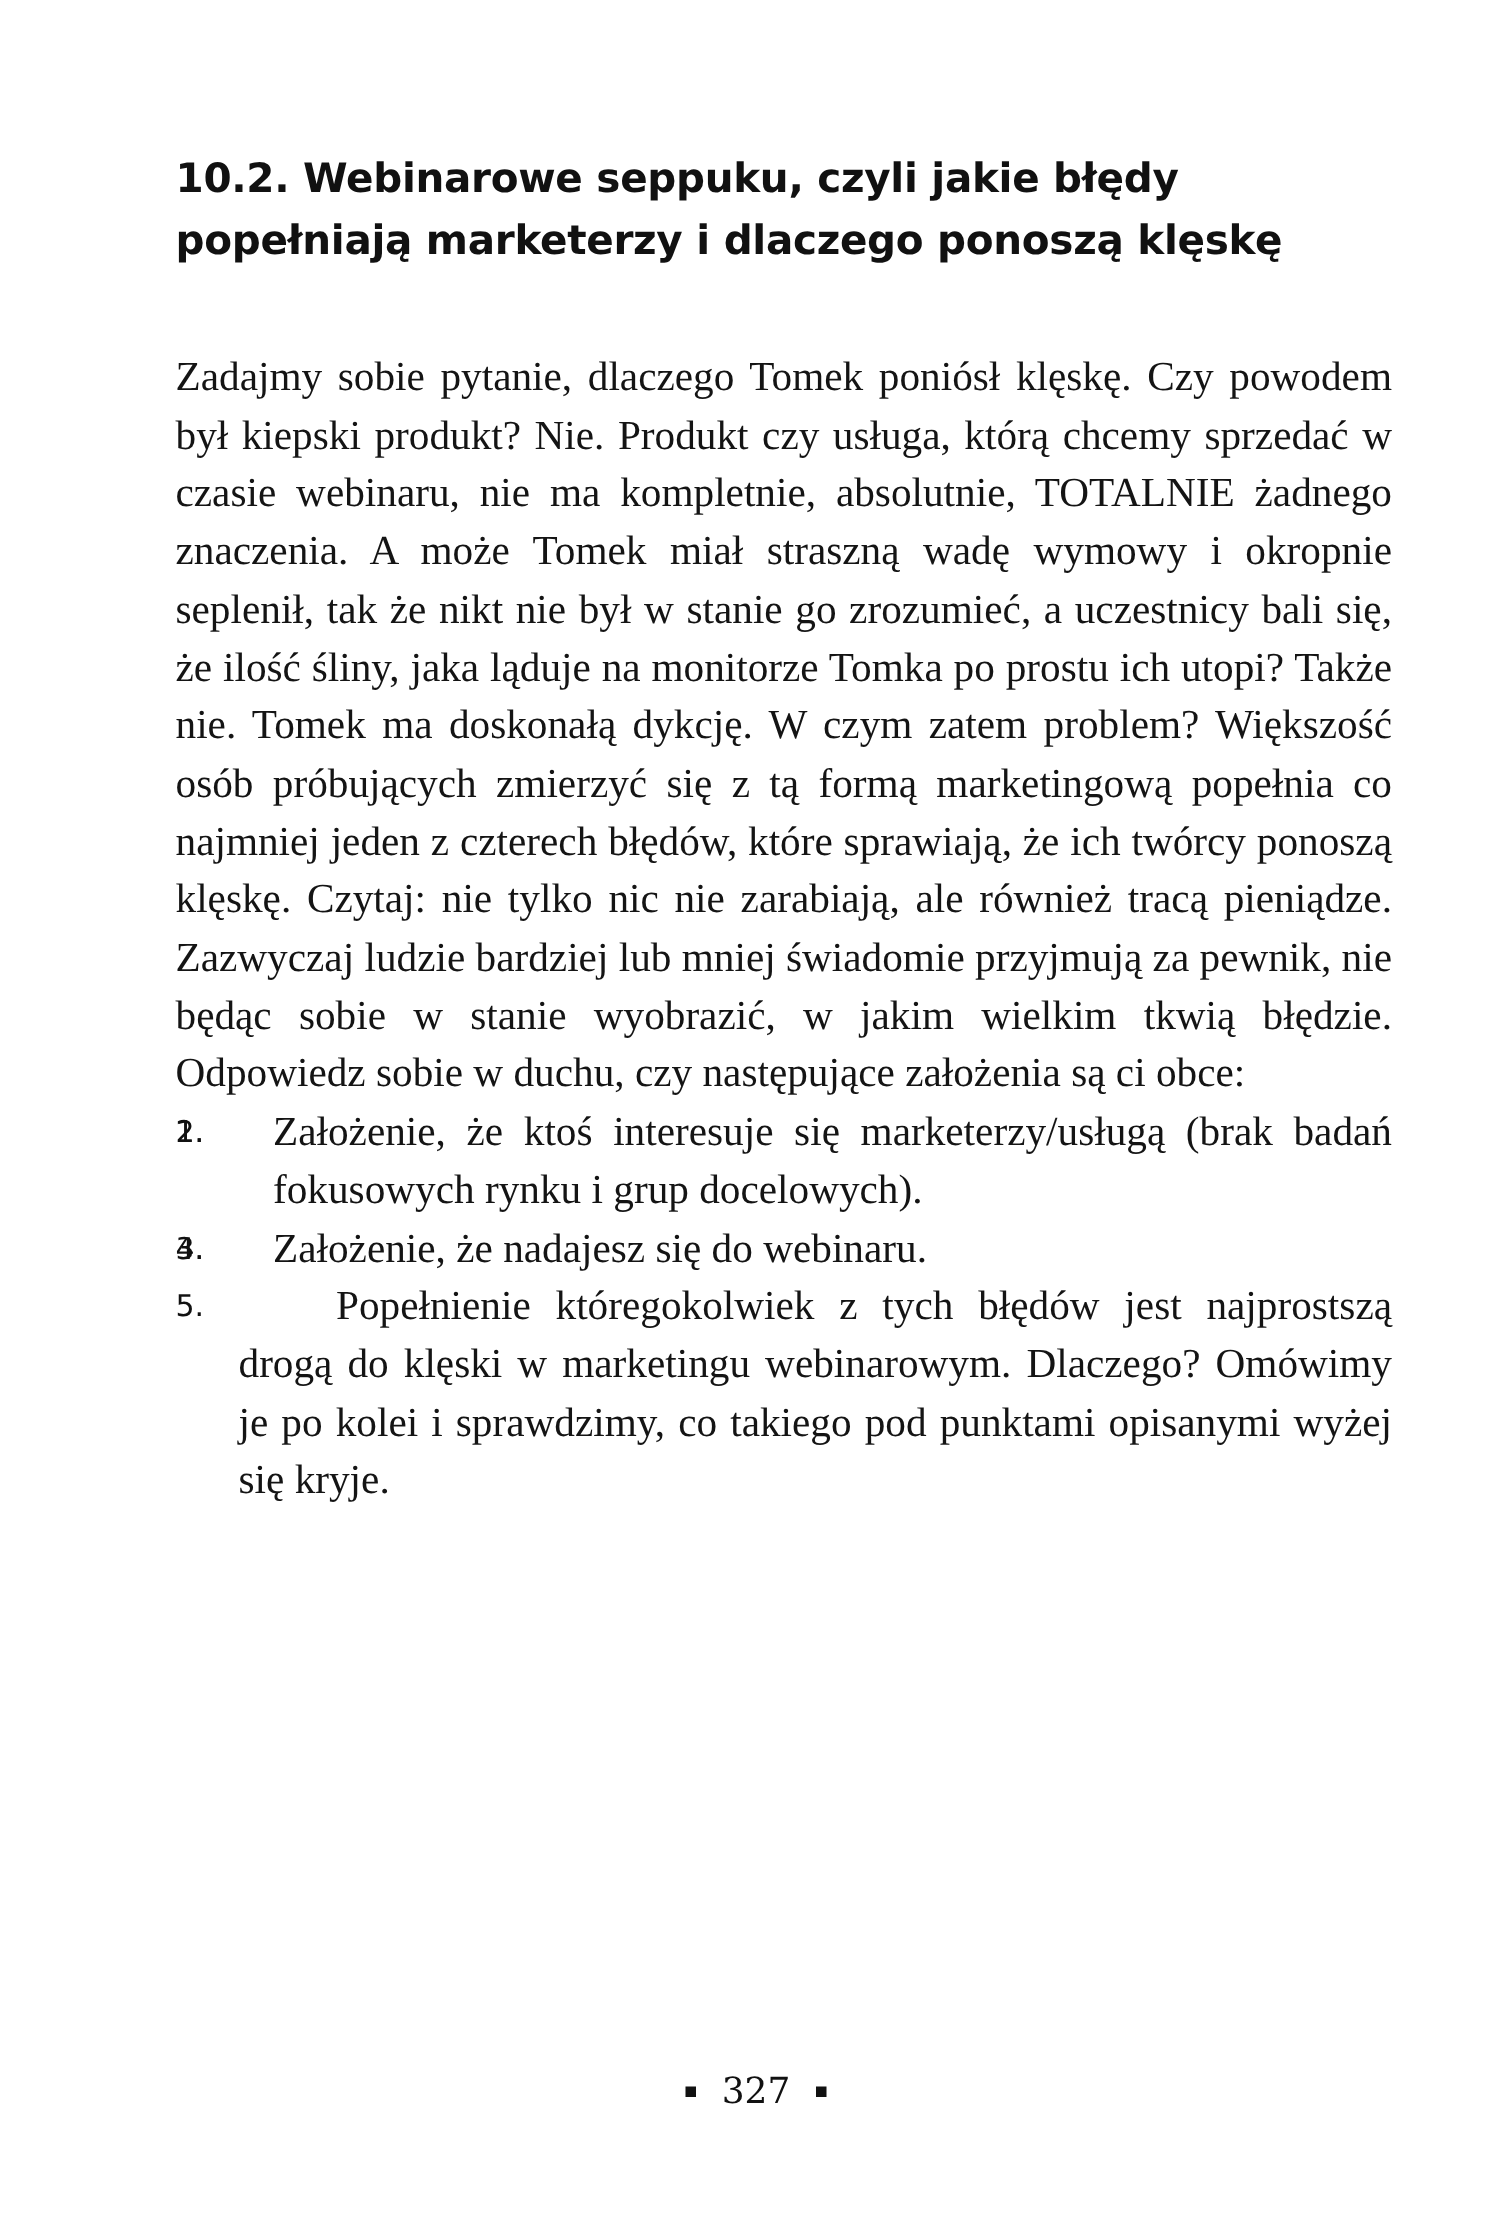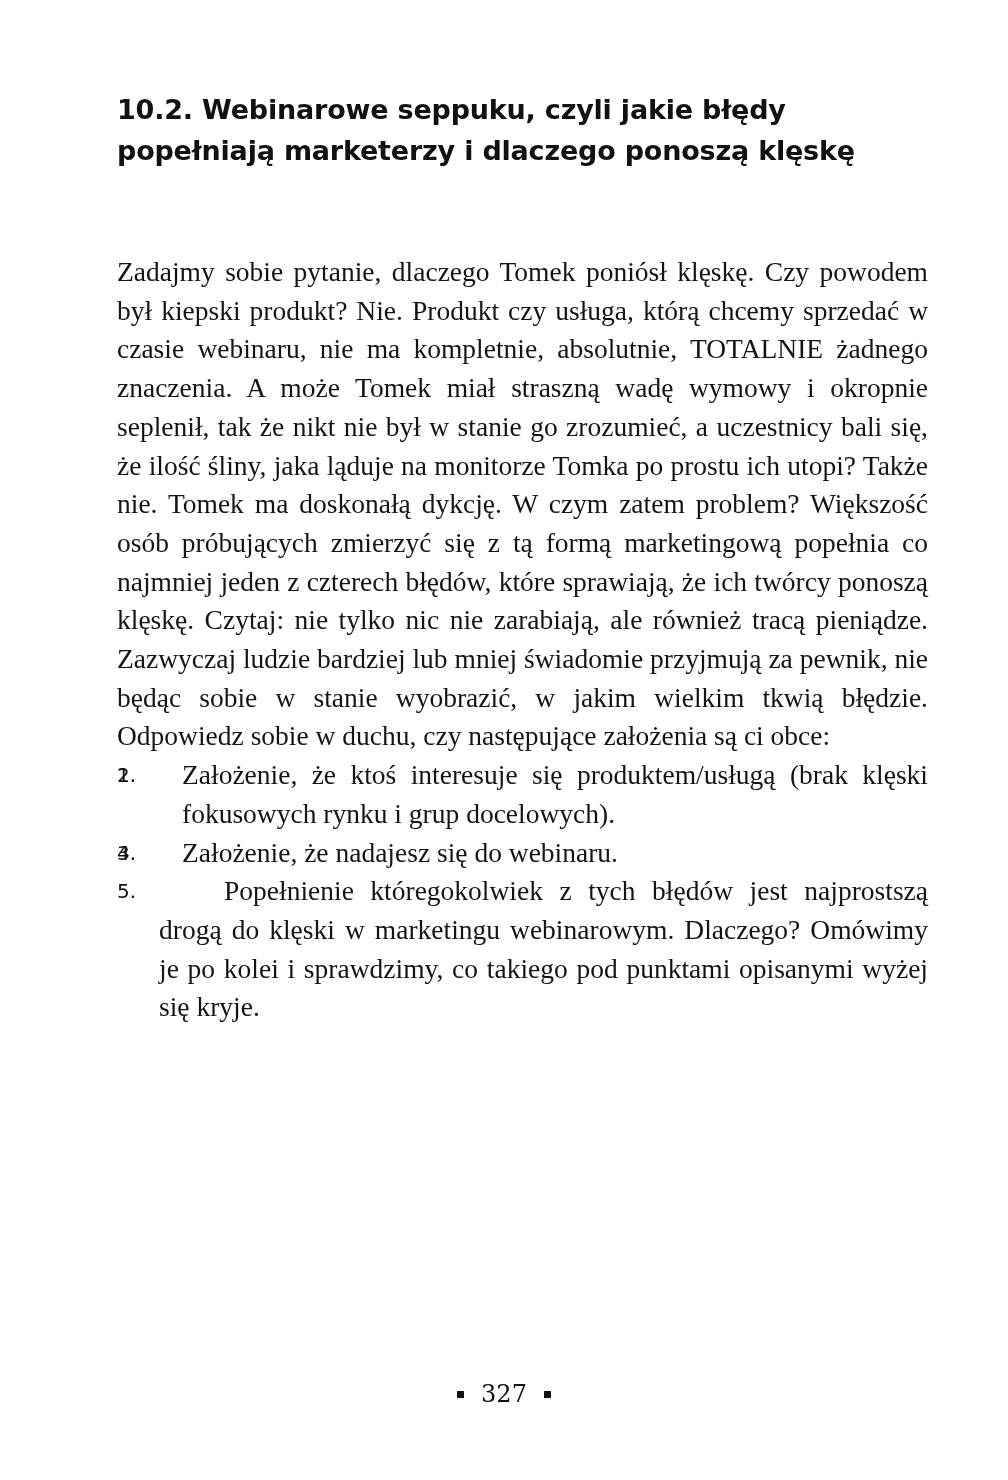--- a/index.html
+++ b/index.html
@@ -16,34 +16,34 @@
     }
     .page {
       position: absolute;
       left: 117px;
       top: 0;
       width: 811px;
     }
     .heading {
       position: absolute;
       left: 0;
-      top: 89px;
+      top: 99px;
       width: 811px;
       font-family: "DejaVu Sans", sans-serif;
       font-weight: bold;
       font-size: 27px;
       line-height: 41px;
       letter-spacing: -0.2px;
       margin: 0;
       color: #111111;
     }
     .body-text {
       position: absolute;
       left: 0;
-      top: 253px;
+      top: 232px;
       width: 811px;
       font-family: "Liberation Serif", serif;
       font-size: 27.5px;
       line-height: 38.7px;
       text-align: justify;
       color: #141414;
     }
     .para {
       margin: 0;
       text-align: justify;
@@ -104,21 +104,21 @@
 
   <div class="body-text">
     <p class="para" lang="pl" style="hyphens:auto;">Zadajmy sobie pytanie, dlaczego Tomek poniósł klęskę. Czy powodem był kiepski produkt? Nie. Produkt czy usługa, którą chcemy sprzedać w czasie webinaru, nie ma kompletnie, absolutnie, TOTALNIE żadnego znaczenia. A może Tomek miał straszną wadę wymowy i okropnie seplenił, tak że nikt nie był w stanie go zrozumieć, a uczestnicy bali się, że ilość śliny, jaka ląduje na monitorze Tomka po prostu ich utopi? Także nie. Tomek ma doskonałą dykcję. W czym zatem problem? Większość osób próbujących zmierzyć się z tą formą marketingową popełnia co najmniej jeden z czterech błędów, które sprawiają, że ich twórcy ponoszą klęskę. Czytaj: nie tylko nic nie zarabiają, ale również tracą pieniądze. Zazwyczaj ludzie bardziej lub mniej świadomie przyjmują za pewnik, nie będąc sobie w stanie wyobrazić, w jakim wielkim tkwią błędzie. Odpowiedz sobie w duchu, czy następujące założenia są ci obce:</p>
 
     <ol class="assumptions">
       <li>
         <span class="num">1.</span>
       </li>
       <li>
         <span class="num">2.</span>
-        <span>Założenie, że ktoś interesuje się produktem/usługą (brak klęski fokusowych rynku i grup docelowych).</span>
+        <span>Założenie, że ktoś interesuje się marketerzy/usługą (brak badań fokusowych rynku i grup docelowych).</span>
       </li>
       <li>
         <span class="num">3.</span>
       </li>
       <li>
         <span class="num">4.</span>
         <span>Założenie, że nadajesz się do webinaru.</span>
       </li>
       <li>
         <span class="num">5.</span>

